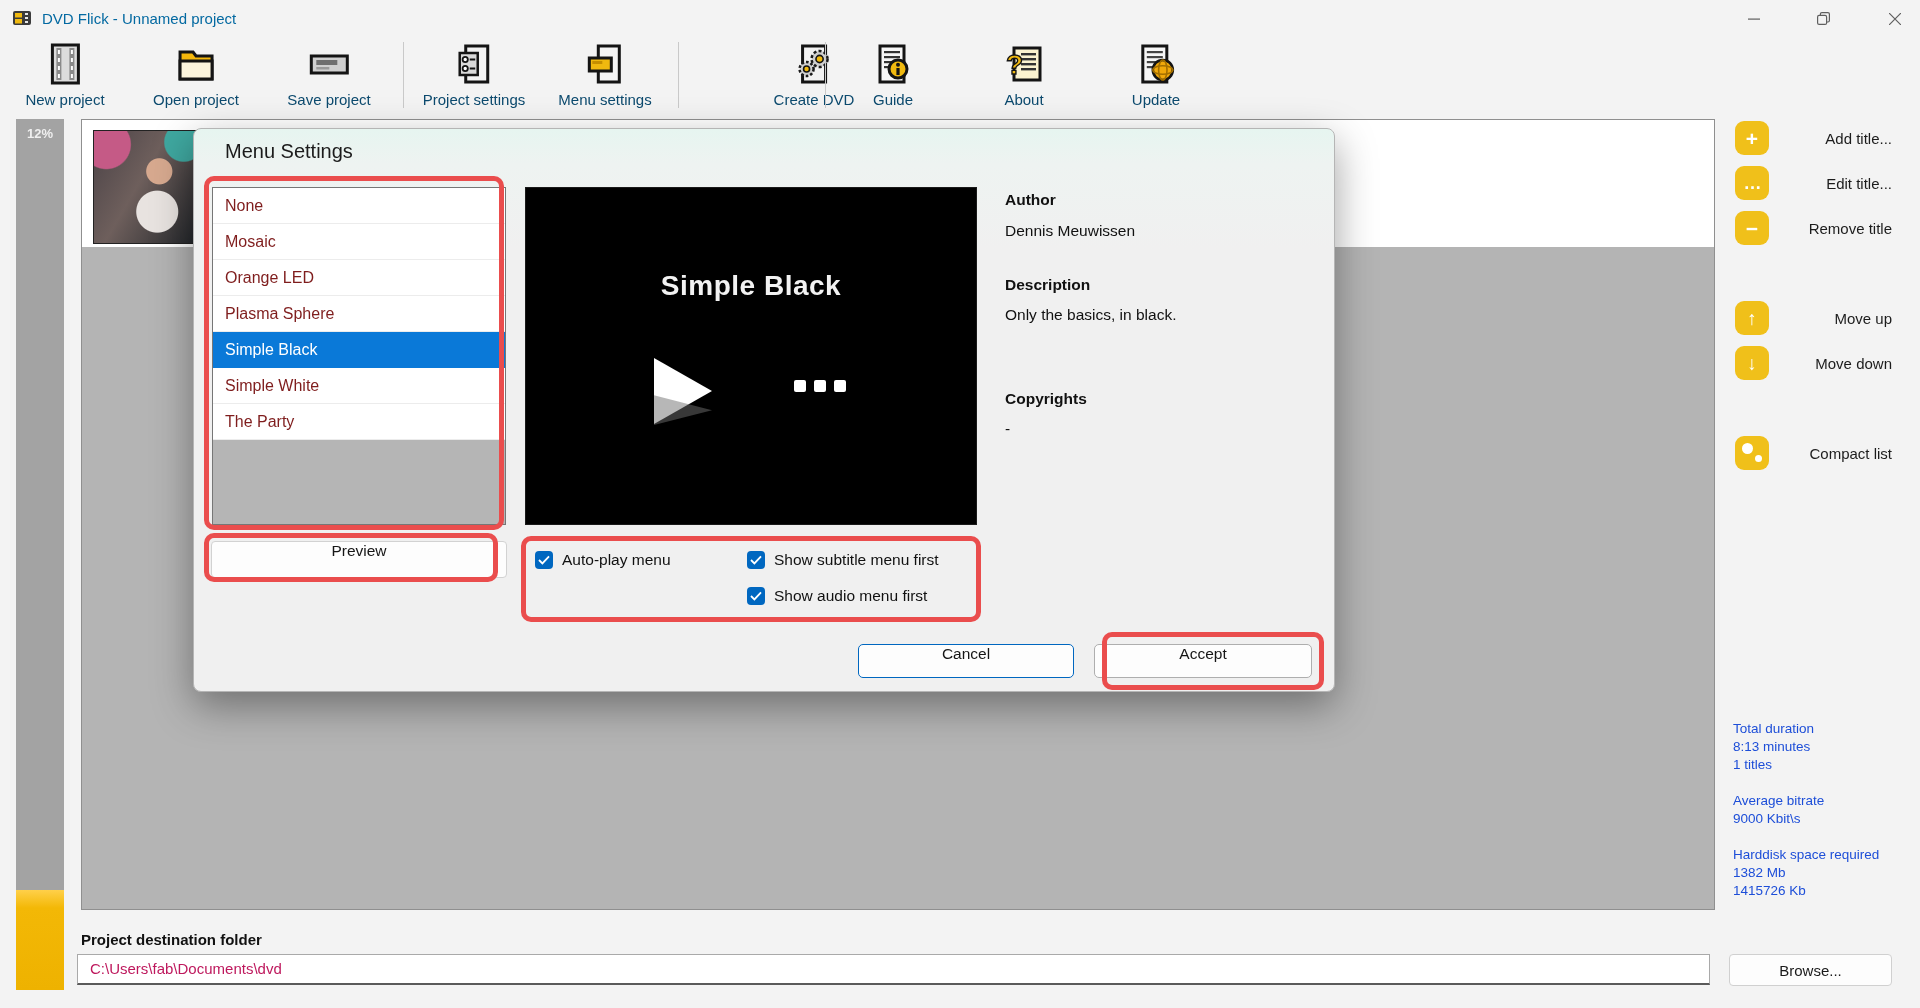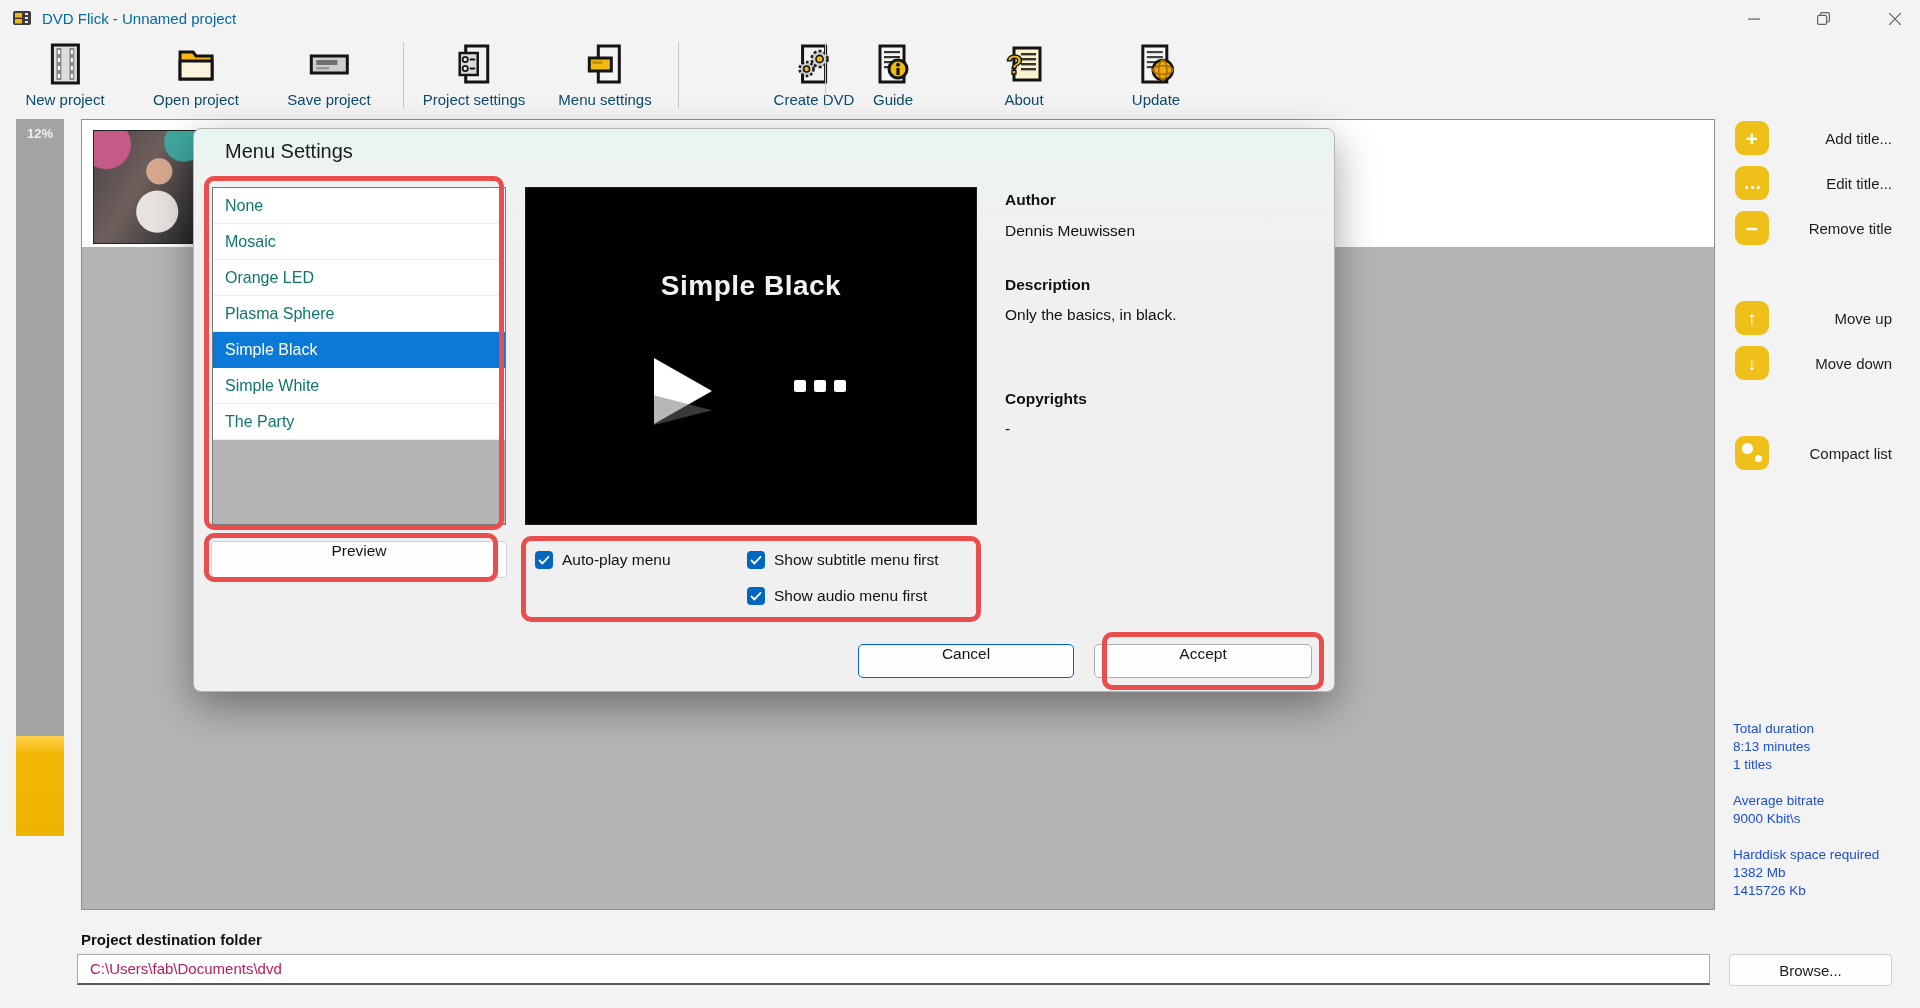--- a/index.html
+++ b/index.html
@@ -15,21 +15,21 @@
   .wbtn svg { display:block; }
 
   
   .toolbar { left:0; top:37px; width:1920px; height:76px; background:#f3f3f3; }
   .tbtn { position:absolute; top:3px; transform:translateX(-50%); display:flex; flex-direction:column; align-items:center; gap:3px; cursor:default; }
   .tbtn .ticon { width:48px; height:48px; display:flex; align-items:center; justify-content:center; }
   .tbtn .tlabel { font-size:15px; color:#0c4a6e; white-space:nowrap; }
   .tsep { position:absolute; top:5px; width:1px; height:66px; background:#c9c9c9; }
 
   
-  .meter { left:16px; top:119px; width:48px; height:717px; background:#a3a3a3; }
+  .meter { left:16px; top:119px; width:48px; height:871px; background:#a3a3a3; }
   .meter-fill { position:absolute; left:0; bottom:0; width:100%; height:100px; background:linear-gradient(180deg,#ffd04a 0,#f3b806 18%,#eeb200 100%); }
   .meter-label { position:absolute; left:0; top:7px; width:100%; text-align:center; font-size:13px; font-weight:bold; color:#efefef; }
 
   
   .content { left:81px; top:119px; width:1634px; height:791px; background:#b4b4b4; border:1px solid #8f8f8f; }
   .title-row { position:absolute; left:0; top:0; width:100%; height:127px; background:#ffffff; }
   .thumb { position:absolute; left:11px; top:10px; width:104px; height:114px;
     background:
       radial-gradient(circle at 64% 36%, #d7a98f 0 13%, rgba(0,0,0,0) 14%),
       radial-gradient(circle at 62% 72%, #e8e3e0 0 20%, rgba(0,0,0,0) 21%),
@@ -54,21 +54,21 @@
   .dest-field { left:77px; top:954px; width:1633px; height:31px; background:#fff; border:1px solid #a9a9a9; border-bottom:2px solid #5a5a5a; font-size:15px; line-height:28px; padding-left:12px; color:#be185d; }
   .browse-btn { left:1729px; top:954px; width:163px; height:32px; background:#fdfdfd; border:1px solid #d0d0d0; border-radius:4px; font-size:15px; display:flex; align-items:center; justify-content:center; }
 
   
   .dialog { left:193px; top:128px; width:1142px; height:564px; border-radius:8px; border:1px solid #b5b5b5;
     background:linear-gradient(180deg,#e6f5f0 0,#eef3f1 35px,#f0f0f0 120px);
     box-shadow:0 14px 40px rgba(0,0,0,.38); z-index:10; }
   .dlg-title { left:31px; top:11px; font-size:20px; color:#1b1b1b; }
 
   .listbox { left:18px; top:58px; width:294px; height:338px; background:#b5b5b5; border:1px solid #767676; display:flex; flex-direction:column; overflow:hidden; }
-  .lrow { height:36px; line-height:35px; background:#fff; border-bottom:1px solid #ececec; font-size:16px; padding-left:12px; color:#0f766e; cursor:default; }
+  .lrow { height:36px; line-height:35px; background:#fff; border-bottom:1px solid #ececec; font-size:16px; padding-left:12px; color:#7f1d1d; cursor:default; }
   .lrow.selected { background:#0a79d8; color:#fff; border-bottom-color:#0a79d8; }
 
   .preview-box { left:331px; top:58px; width:452px; height:338px; background:#000; border:1px solid #1a1a1a; }
   .pv-title { position:absolute; left:0; top:82px; width:100%; text-align:center; color:#f2f2f2; font-size:28px; font-weight:bold; letter-spacing:.5px; }
   .pv-play { position:absolute; left:128px; top:170px; width:0; height:0; border-top:33px solid transparent; border-bottom:33px solid transparent; border-left:58px solid #fff; }
   .pv-play-ref { position:absolute; left:128px; top:237px; width:0; height:0; border-top:33px solid transparent; border-bottom:33px solid transparent; border-left:58px solid #6f6f6f; transform:scaleY(-.45); transform-origin:top; opacity:.5; }
   .pv-dots { position:absolute; left:268px; top:192px; display:flex; gap:8px; }
   .pv-dots i { width:12px; height:12px; background:#fff; border-radius:2px; }
 
   .iline { left:811px; font-size:15.5px; color:#111; }

